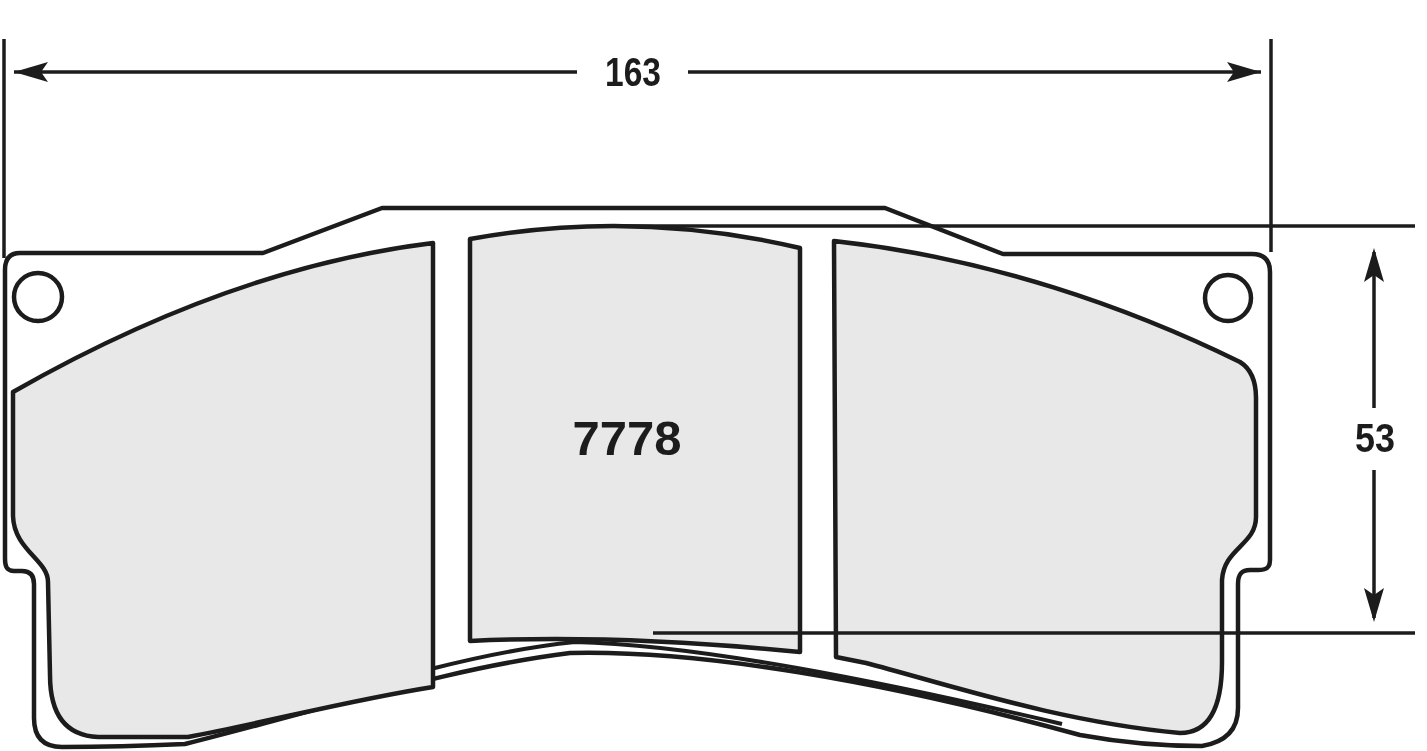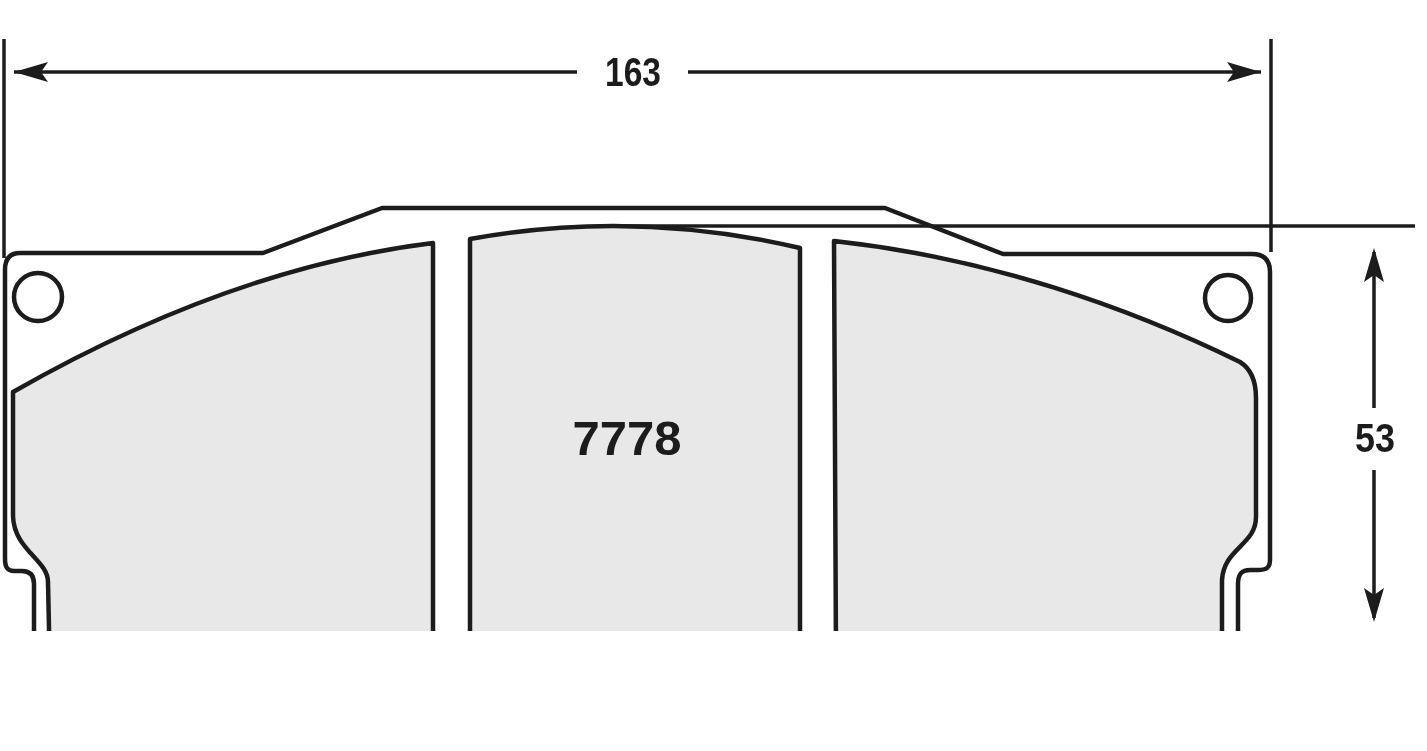--- a/index.html
+++ b/index.html
@@ -8,21 +8,21 @@
     --pad-fill: #e8e8e9;
     --plate-fill: #ffffff;
   }
   html, body {
     margin: 0;
     padding: 0;
     background: var(--background);
   }
   .canvas {
     width: 1427px;
-    height: 631px;
+    height: 751px;
     position: relative;
     background: var(--background);
     font-family: "Liberation Sans", sans-serif;
     overflow: hidden;
   }
   svg { display: block; }
   .plate {
     fill: var(--plate-fill);
     stroke: var(--line);
     stroke-width: 4.5;

